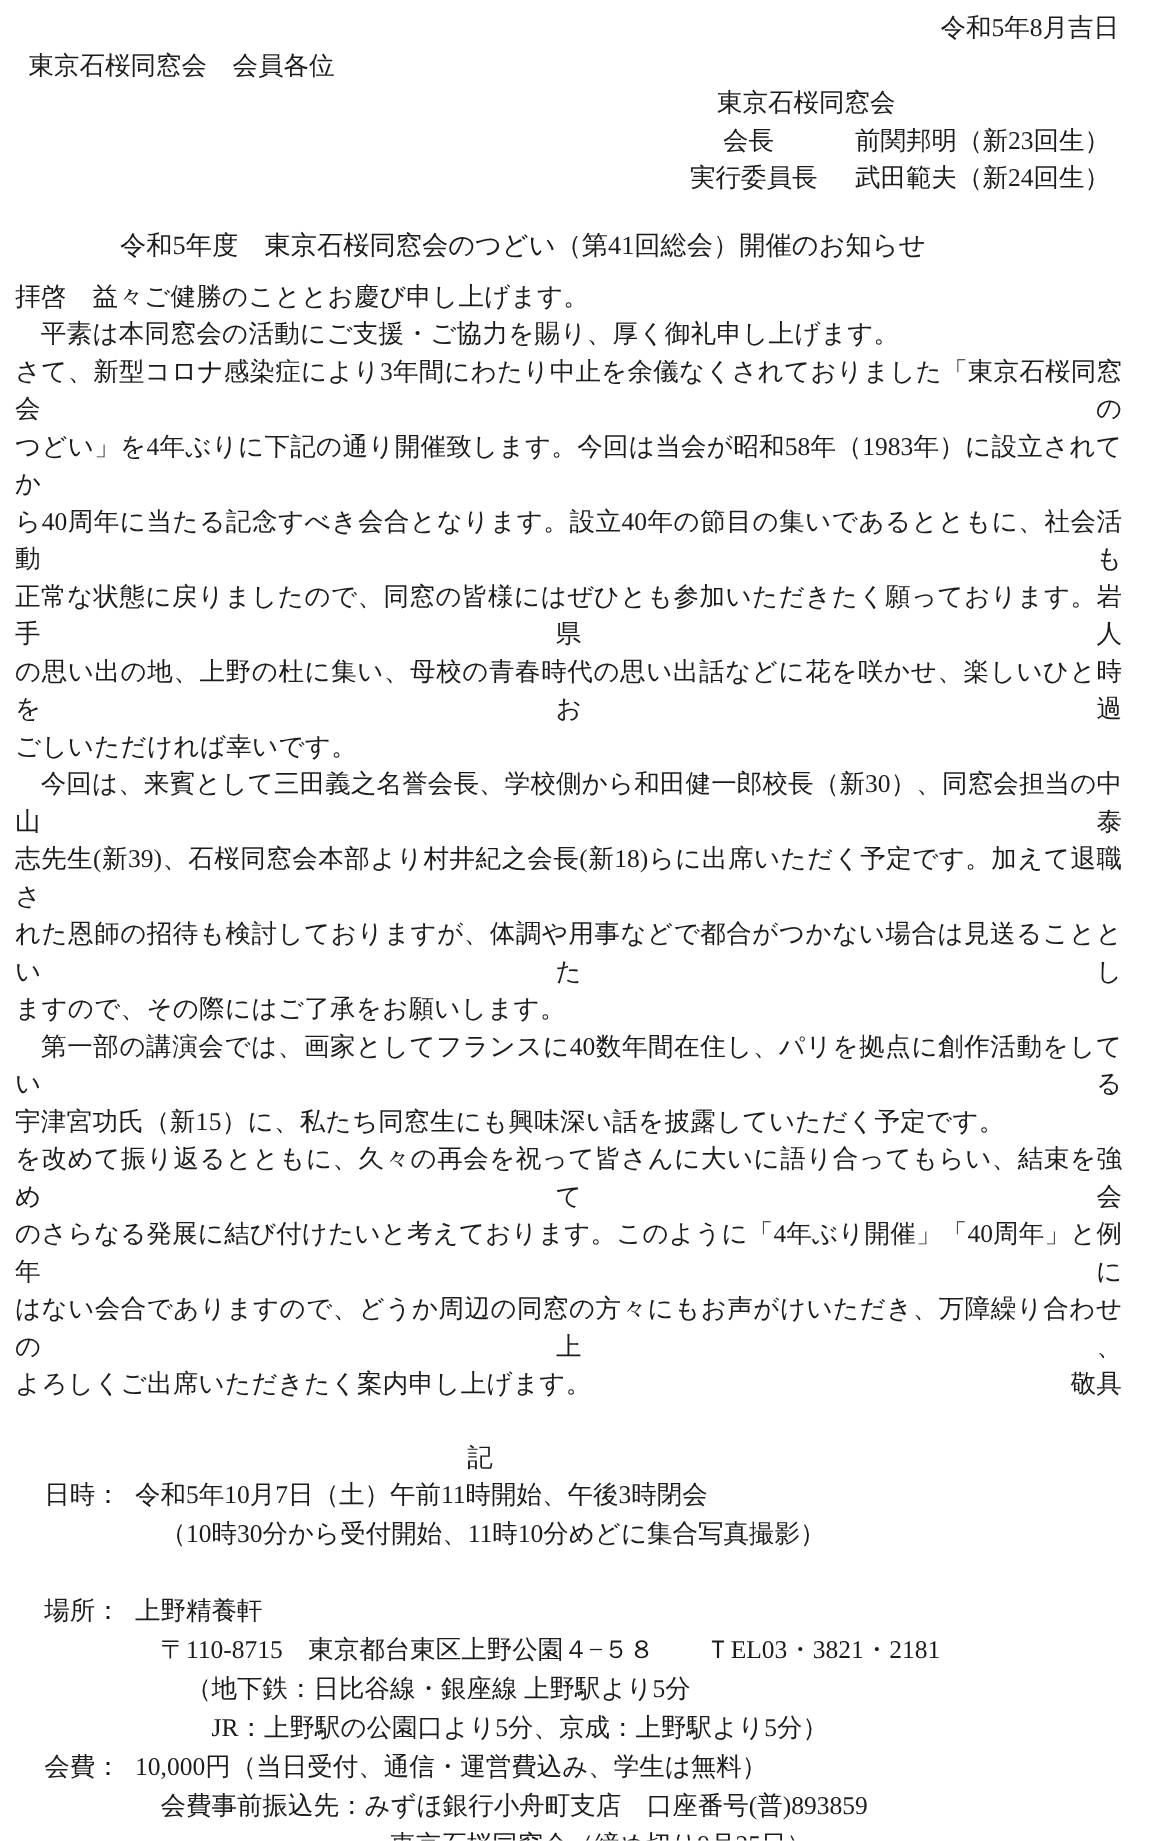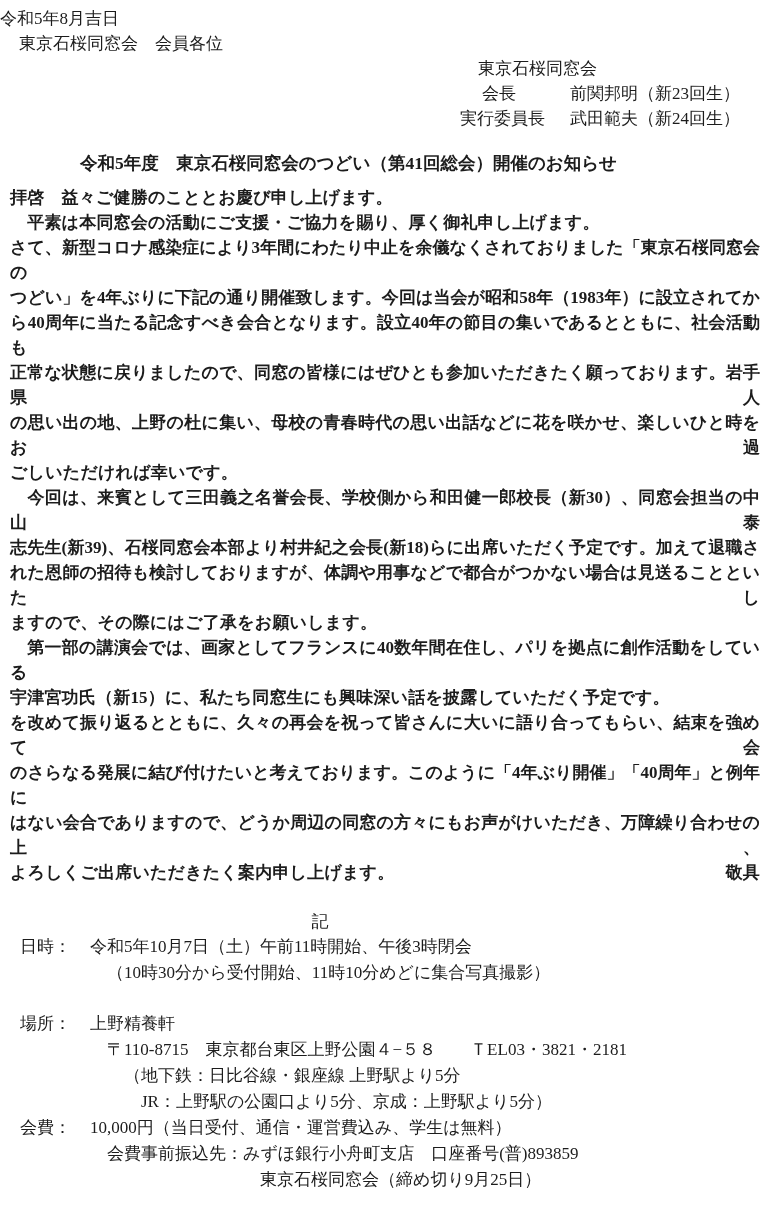--- a/index.html
+++ b/index.html
@@ -7,39 +7,39 @@
     width:770px;height:1227px;
     background:#ffffff;
     color:#1c1c1c;
     font-family:"Liberation Serif","DejaVu Serif",serif;
     font-size:17px;
     line-height:25px;
     overflow:hidden;
   }
   .page{width:770px;height:1227px;box-sizing:border-box;padding-top:6px;}
   
-  .date-line{padding-right:14px;}
+  .date-line{text-align:right;padding-right:24px;}
   .addressee{margin-left:19px;font-family:Liberation Serif, serif;}
   .sender{margin-left:460px;}
   .sender-org{padding-left:18px;}
   .sender-row{display:flex;}
   .sender-role{width:110px;box-sizing:border-box;flex:0 0 auto;}
   .role-pad{padding-left:22px;}
   
-  .doc-title{margin-top:20px;margin-left:80px;font-size:17.5px;font-weight:bold;}
+  .doc-title{margin-top:20px;margin-left:80px;font-size:17.5px;}
   
-  .body-block{margin:9px 10px 0 10px;font-weight:bold;}
+  .body-block{margin:9px 22px 0 10px;}
   .bline{white-space:nowrap;letter-spacing:0.2px;}
   .bline.j{white-space:normal;text-align:justify;text-align-last:justify;letter-spacing:0;}
   .bline.last{display:flex;justify-content:space-between;white-space:normal;}
   
   .record-heading{margin-top:24px;margin-right:130px;text-align:center;}
   .record-item{display:flex;margin-left:20px;line-height:26px;}
   .record-item.gap{margin-top:25px;}
-  .record-label{width:70px;flex:0 0 auto;}
+  .record-label{width:70px;flex:0 0 auto;text-align:center;}
   .record-lines div{white-space:pre;}
 </style>
 </head>
 <body>
 
 <div class="page">
 
   <div class="date-line">令和5年8月吉日</div>
 
   <div class="addressee">東京石桜同窓会　会員各位</div>

